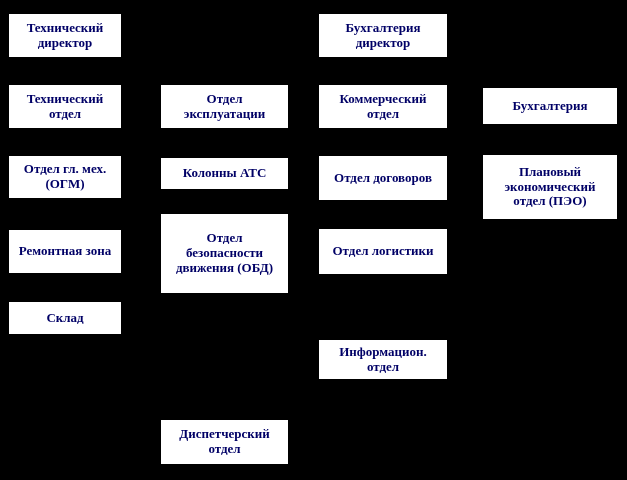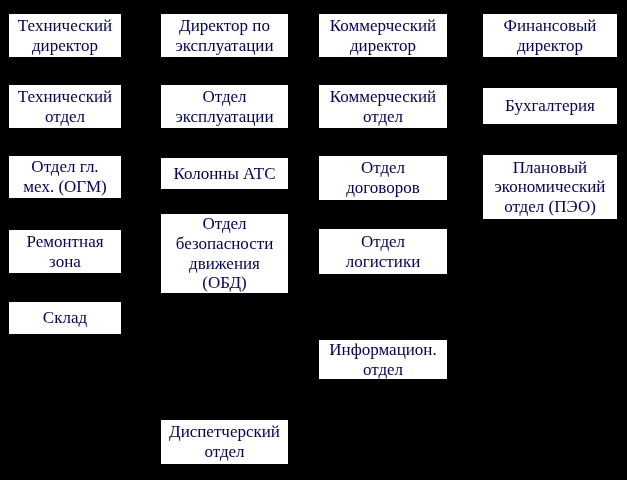--- a/index.html
+++ b/index.html
@@ -17,47 +17,45 @@
   }
   .box {
     position: absolute;
     background: var(--box-fill, #ffffff);
     border: 1px solid var(--box-border, #000000);
     box-sizing: border-box;
     display: flex;
     align-items: center;
     justify-content: center;
     text-align: center;
-    font-weight: normal;
-    font-size: 17px;
+    font-weight: bold;
+    font-size: 13px;
     line-height: 1.15;
     color: var(--text, #000066);
     padding: 2px 6px;
   }
 </style>
 </head>
 <body>
 
 <div class="canvas">
 
   <div class="box" style="left:8px; top:13px; width:114px; height:45px;">Технический директор</div>
   <div class="box" style="left:8px; top:84px; width:114px; height:45px;">Технический отдел</div>
   <div class="box" style="left:8px; top:155px; width:114px; height:44px;">Отдел гл. мех. (ОГМ)</div>
   <div class="box" style="left:8px; top:229px; width:114px; height:45px;">Ремонтная зона</div>
   <div class="box" style="left:8px; top:301px; width:114px; height:34px;">Склад</div>
 
-  <div class="box" style="left:160px; top:13px; width:129px; height:45px;">Директор по эксплуатации</div>
   <div class="box" style="left:160px; top:84px; width:129px; height:45px;">Отдел эксплуатации</div>
   <div class="box" style="left:160px; top:157px; width:129px; height:33px;">Колонны АТС</div>
   <div class="box" style="left:160px; top:213px; width:129px; height:81px;">Отдел безопасности движения (ОБД)</div>
   <div class="box" style="left:160px; top:419px; width:129px; height:46px;">Диспетчерский отдел</div>
 
-  <div class="box" style="left:318px; top:13px; width:130px; height:45px;">Коммерческий директор</div>
+  <div class="box" style="left:318px; top:13px; width:130px; height:45px;">Бухгалтерия директор</div>
   <div class="box" style="left:318px; top:84px; width:130px; height:45px;">Коммерческий отдел</div>
   <div class="box" style="left:318px; top:155px; width:130px; height:46px;text-align:center;">Отдел договоров</div>
   <div class="box" style="left:318px; top:228px; width:130px; height:47px;text-align:center;">Отдел логистики</div>
   <div class="box" style="left:318px; top:299px; width:130px; height:41px;margin-top:40px;">Информацион. отдел</div>
 
-  <div class="box" style="left:482px; top:13px; width:136px; height:45px;">Финансовый директор</div>
   <div class="box" style="left:482px; top:87px; width:136px; height:38px;">Бухгалтерия</div>
   <div class="box" style="left:482px; top:154px; width:136px; height:66px;">Плановый экономический отдел (ПЭО)</div>
 
 </div>
 
 </body></html>

